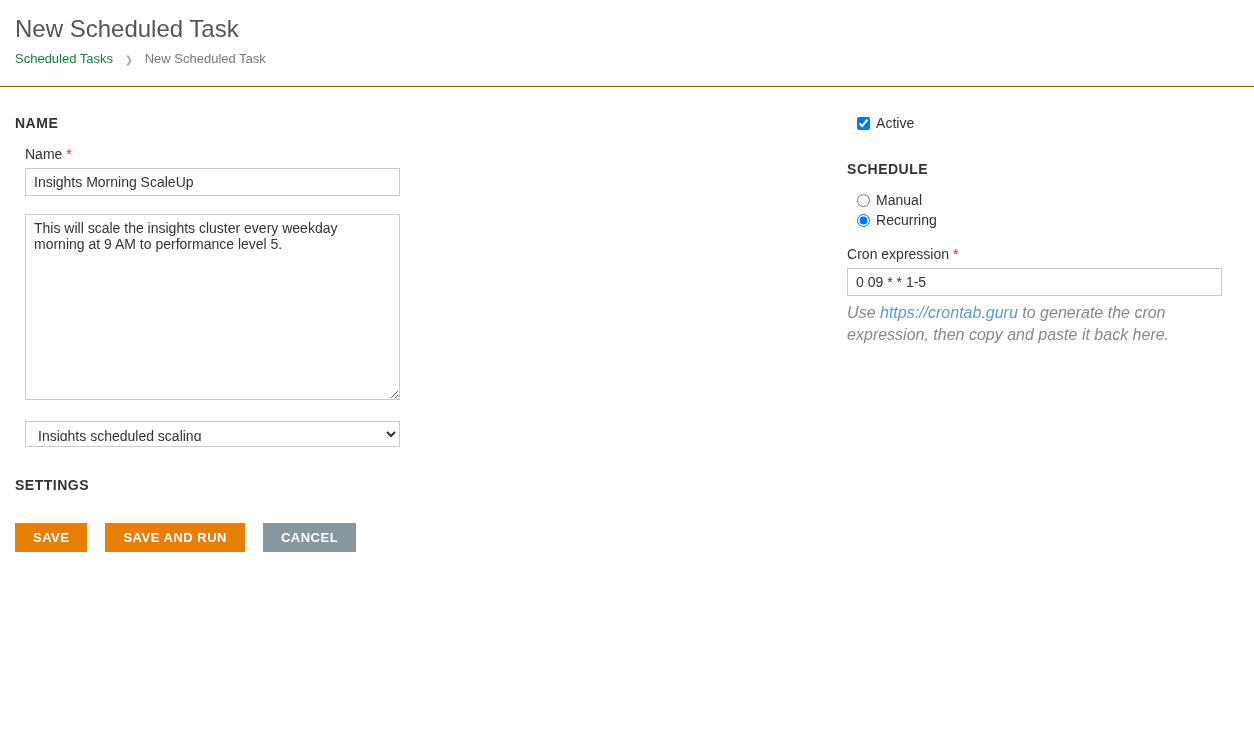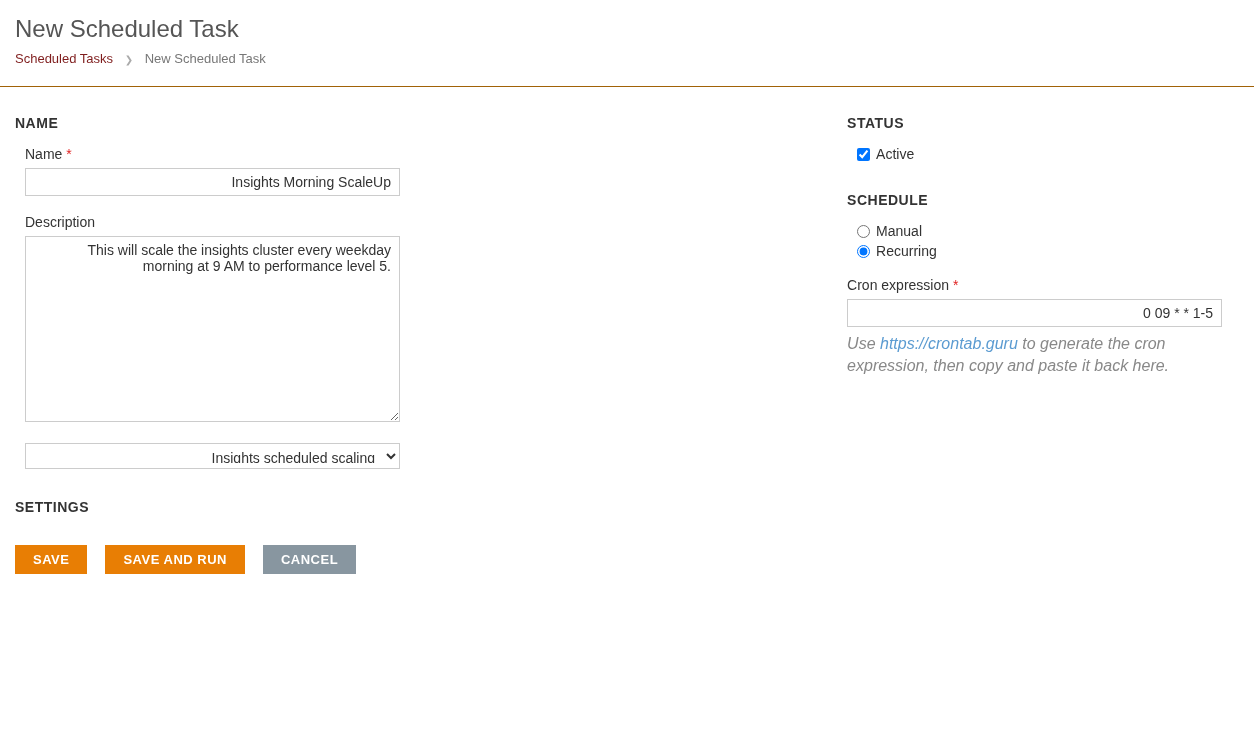--- a/index.html
+++ b/index.html
@@ -21,21 +21,21 @@
       font-size: 24px;
       font-weight: 400;
       color: #555;
       margin-bottom: 8px;
     }
     .breadcrumb {
       font-size: 13px;
       color: #777;
     }
     .breadcrumb a {
-      color: #7f1d1d;
+      color: #15803d;
       text-decoration: none;
     }
     .breadcrumb .sep {
       margin: 0 8px;
       color: #aaa;
       font-size: 10px;
     }
     .content {
       display: flex;
       padding: 28px 15px;
@@ -72,21 +72,20 @@
       color: #e02222;
     }
     .text-input, .textarea-input, .select-input {
       width: 100%;
       padding: 5px 8px;
       border: 1px solid #ccc;
       font-size: 14px;
       font-family: inherit;
       color: #333;
       background: #fff;
-      text-align: right;
     }
     .textarea-input {
       resize: both;
       height: 186px;
     }
     .select-input {
       height: 26px;
     }
     .radio-group {
       padding-left: 10px;
@@ -164,21 +163,20 @@
       <div class="section-heading">NAME</div>
 
       <div class="form-group">
         <label class="form-label">
           <span>Name</span> <span class="required-star">*</span>
         </label>
         <input type="text" class="text-input" value="Insights Morning ScaleUp" style="">
       </div>
 
       <div class="form-group">
-        <label class="form-label">Description</label>
         <textarea class="textarea-input" style="">This will scale the insights cluster every weekday morning at 9 AM to performance level 5.</textarea>
       </div>
 
       <div class="form-group">
         <select class="select-input">
           <option>Insights scheduled scaling</option>
         </select>
       </div>
     </div>
 
@@ -191,21 +189,20 @@
       <button class="btn btn-primary">Save</button>
       <button class="btn btn-primary">Save and Run</button>
       <button class="btn btn-secondary">Cancel</button>
     </div>
 
   </div>
 
   <div class="col-right">
 
     <div class="section-block">
-      <div class="section-heading">STATUS</div>
       <div class="check-group">
         <label class="check-row">
           <input type="checkbox" checked="" style="">
           <span>Active</span>
         </label>
       </div>
     </div>
 
     <div class="section-block">
       <div class="section-heading">SCHEDULE</div>

